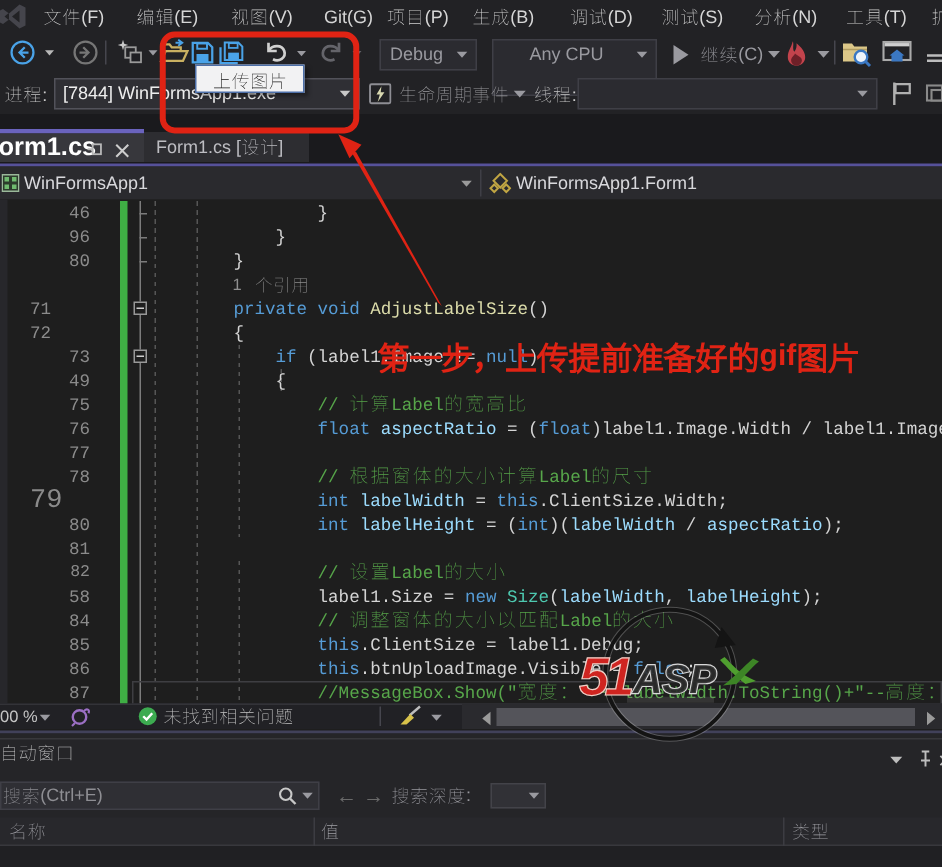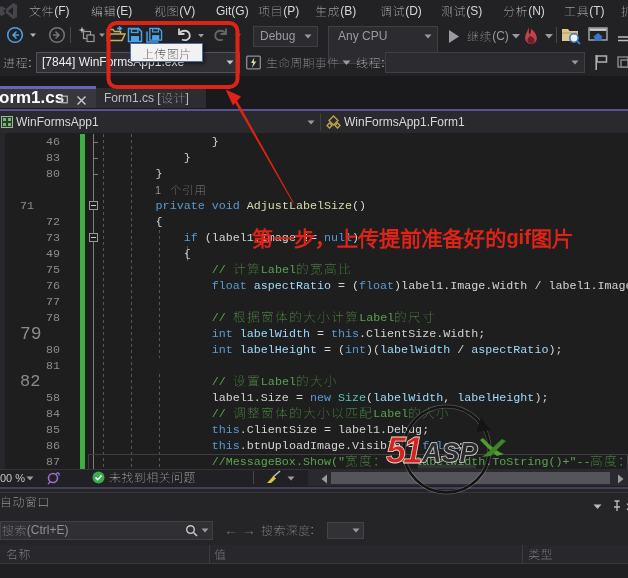--- a/index.html
+++ b/index.html
@@ -198,21 +198,21 @@
     <path d="M23 8 l3 3.5 3-3.5z" fill="#9a9aa0"></path>
     <g fill="none" stroke="#64646a" stroke-width="1.8">
       <path d="M51 2.5 V8 H45.5"></path>
       <path d="M50.7 7.5 C48.5 4 42 3.5 40.5 8 C39 12.5 44 15.5 48 13.5"></path>
     </g>
     <path d="M60 8 l3 3.5 3-3.5z" fill="#64646a"></path>
   </svg>
 <div class="a cb" style="left:253px;top:26px;width:65px;height:21px;line-height:19px;font-size:12px;color:#9a9aa0;padding-left:6px">Debug<svg style="position:absolute;right:5px;top:7px" width="8" height="6" viewBox="0 0 8 6">
       <path d="M0.5 0.5 l3.5 4 3.5-4z" fill="#9a9aa0"></path>
     </svg></div>
-<div class="a cb" style="left:328px;top:26px;width:110px;height:38px;line-height:19px;font-size:12px;color:#9a9aa0;padding-left:9px">Any CPU<svg style="position:absolute;right:5px;top:7px" width="8" height="6" viewBox="0 0 8 6">
+<div class="a cb" style="left:328px;top:26px;width:110px;height:38px;line-height:19px;font-size:12px;color:#9a9aa0;padding-left:24px">Any CPU<svg style="position:absolute;right:5px;top:7px" width="8" height="6" viewBox="0 0 8 6">
       <path d="M0.5 0.5 l3.5 4 3.5-4z" fill="#9a9aa0"></path>
     </svg></div>
 <svg class="a" style="left:447px;top:29px" width="14" height="15" viewBox="0 0 14 15">
     <path d="M2 1 L12 7.5 2 14Z" fill="#9a9aa0"></path>
   </svg>
 <div class="a" style="left:467px;top:26px;height:21px;line-height:21px;font-size:12px;color:#9a9aa0;white-space:nowrap"><svg width="25.2" height="21" viewBox="0 0 25.2 21" style="vertical-align:top">
       <g fill="#9a9aa0" transform="translate(0,15) scale(1.0000)">
         <use href="#u7ee7" x="0.0"></use>
         <use href="#u7eed" x="12.6"></use>
       </g>
@@ -339,34 +339,34 @@
 <div class="a" style="left:89px;top:201px;width:9px;height:9px;background:#1e1e1e;border:1px solid #989898"></div>
 <div class="a" style="left:91px;top:205px;width:5px;height:1px;background:#cdcdcd"></div>
 <div class="a" style="left:89px;top:233px;width:9px;height:9px;background:#1e1e1e;border:1px solid #989898"></div>
 <div class="a" style="left:91px;top:237px;width:5px;height:1px;background:#cdcdcd"></div>
 <div class="a" style="left:102.5px;top:134px;width:1px;height:336px;background:repeating-linear-gradient(#565656 0 3px,transparent 3px 6px)"></div>
 <div class="a" style="left:130.5px;top:134px;width:1px;height:336px;background:repeating-linear-gradient(#565656 0 3px,transparent 3px 6px)"></div>
 <div class="a" style="left:158.5px;top:230px;width:1px;height:128px;background:repeating-linear-gradient(#565656 0 3px,transparent 3px 6px)"></div>
 <div class="a" style="left:158.5px;top:374px;width:1px;height:96px;background:repeating-linear-gradient(#565656 0 3px,transparent 3px 6px)"></div>
 <div class="a" style="left:186.5px;top:246px;width:1px;height:16px;background:repeating-linear-gradient(#565656 0 3px,transparent 3px 6px)"></div>
 <div class="a mono" style="left:20px;top:134px;width:40px;height:16px;line-height:16px;font-size:11.7px;color:#8b8b8b;text-align:right">46</div>
-<div class="a mono" style="left:20px;top:150px;width:40px;height:16px;line-height:16px;font-size:11.7px;color:#8b8b8b;text-align:right">83</div>
+<div class="a mono" style="left:20px;top:150px;width:40px;height:16px;line-height:16px;font-size:11.7px;color:#8b8b8b;text-align:right">96</div>
 <div class="a mono" style="left:20px;top:166px;width:40px;height:16px;line-height:16px;font-size:11.7px;color:#8b8b8b;text-align:right">80</div>
 <div class="a mono" style="left:20px;top:198px;width:40px;height:16px;line-height:16px;font-size:11.7px;color:#8b8b8b;text-align:left">71</div>
-<div class="a mono" style="left:20px;top:214px;width:40px;height:16px;line-height:16px;font-size:11.7px;color:#8b8b8b;text-align:right">72</div>
+<div class="a mono" style="left:20px;top:214px;width:40px;height:16px;line-height:16px;font-size:11.7px;color:#8b8b8b;text-align:left">72</div>
 <div class="a mono" style="left:20px;top:230px;width:40px;height:16px;line-height:16px;font-size:11.7px;color:#8b8b8b;text-align:right">73</div>
 <div class="a mono" style="left:20px;top:246px;width:40px;height:16px;line-height:16px;font-size:11.7px;color:#8b8b8b;text-align:right">49</div>
 <div class="a mono" style="left:20px;top:262px;width:40px;height:16px;line-height:16px;font-size:11.7px;color:#8b8b8b;text-align:right">75</div>
 <div class="a mono" style="left:20px;top:278px;width:40px;height:16px;line-height:16px;font-size:11.7px;color:#8b8b8b;text-align:right">76</div>
 <div class="a mono" style="left:20px;top:294px;width:40px;height:16px;line-height:16px;font-size:11.7px;color:#8b8b8b;text-align:right">77</div>
 <div class="a mono" style="left:20px;top:310px;width:40px;height:16px;line-height:16px;font-size:11.7px;color:#8b8b8b;text-align:right">78</div>
 <div class="a mono" style="left:20px;top:326px;width:40px;height:16px;line-height:16px;font-size:18px;color:#8b8b8b;text-align:left">79</div>
 <div class="a mono" style="left:20px;top:342px;width:40px;height:16px;line-height:16px;font-size:11.7px;color:#8b8b8b;text-align:right">80</div>
 <div class="a mono" style="left:20px;top:358px;width:40px;height:16px;line-height:16px;font-size:11.7px;color:#8b8b8b;text-align:right">81</div>
-<div class="a mono" style="left:20px;top:374px;width:40px;height:16px;line-height:16px;font-size:17px;color:#8b8b8b;text-align:left">82</div>
+<div class="a mono" style="left:20px;top:374px;width:40px;height:16px;line-height:16px;font-size:11px;color:#8b8b8b;text-align:right">82</div>
 <div class="a mono" style="left:20px;top:390px;width:40px;height:16px;line-height:16px;font-size:11.7px;color:#8b8b8b;text-align:right">58</div>
 <div class="a mono" style="left:20px;top:406px;width:40px;height:16px;line-height:16px;font-size:11.7px;color:#8b8b8b;text-align:right">84</div>
 <div class="a mono" style="left:20px;top:422px;width:40px;height:16px;line-height:16px;font-size:11.7px;color:#8b8b8b;text-align:right">85</div>
 <div class="a mono" style="left:20px;top:438px;width:40px;height:16px;line-height:16px;font-size:11.7px;color:#8b8b8b;text-align:right">86</div>
 <div class="a mono" style="left:20px;top:454px;width:40px;height:16px;line-height:16px;font-size:11.7px;color:#8b8b8b;text-align:right">87</div>
 <div class="a mono" style="left:99.5px;top:134px;height:16px;line-height:16px;font-size:11.7px;white-space:pre"><span style="color:#d4d4d4">                }</span></div>
 <div class="a mono" style="left:99.5px;top:150px;height:16px;line-height:16px;font-size:11.7px;white-space:pre"><span style="color:#d4d4d4">            }</span></div>
 <div class="a mono" style="left:99.5px;top:166px;height:16px;line-height:16px;font-size:11.7px;white-space:pre"><span style="color:#d4d4d4">        }</span></div>
 <div class="a" style="left:155px;top:183px;height:15px;line-height:15px;font-size:11px;color:#8f8f8f;white-space:pre"><span style="font-family:'Liberation Sans';letter-spacing:3px">1 </span><svg width="36.6" height="15" viewBox="0 0 36.6 15" style="vertical-align:top">
       <g fill="#8f8f8f" transform="translate(0,11.3) scale(0.9667)">

